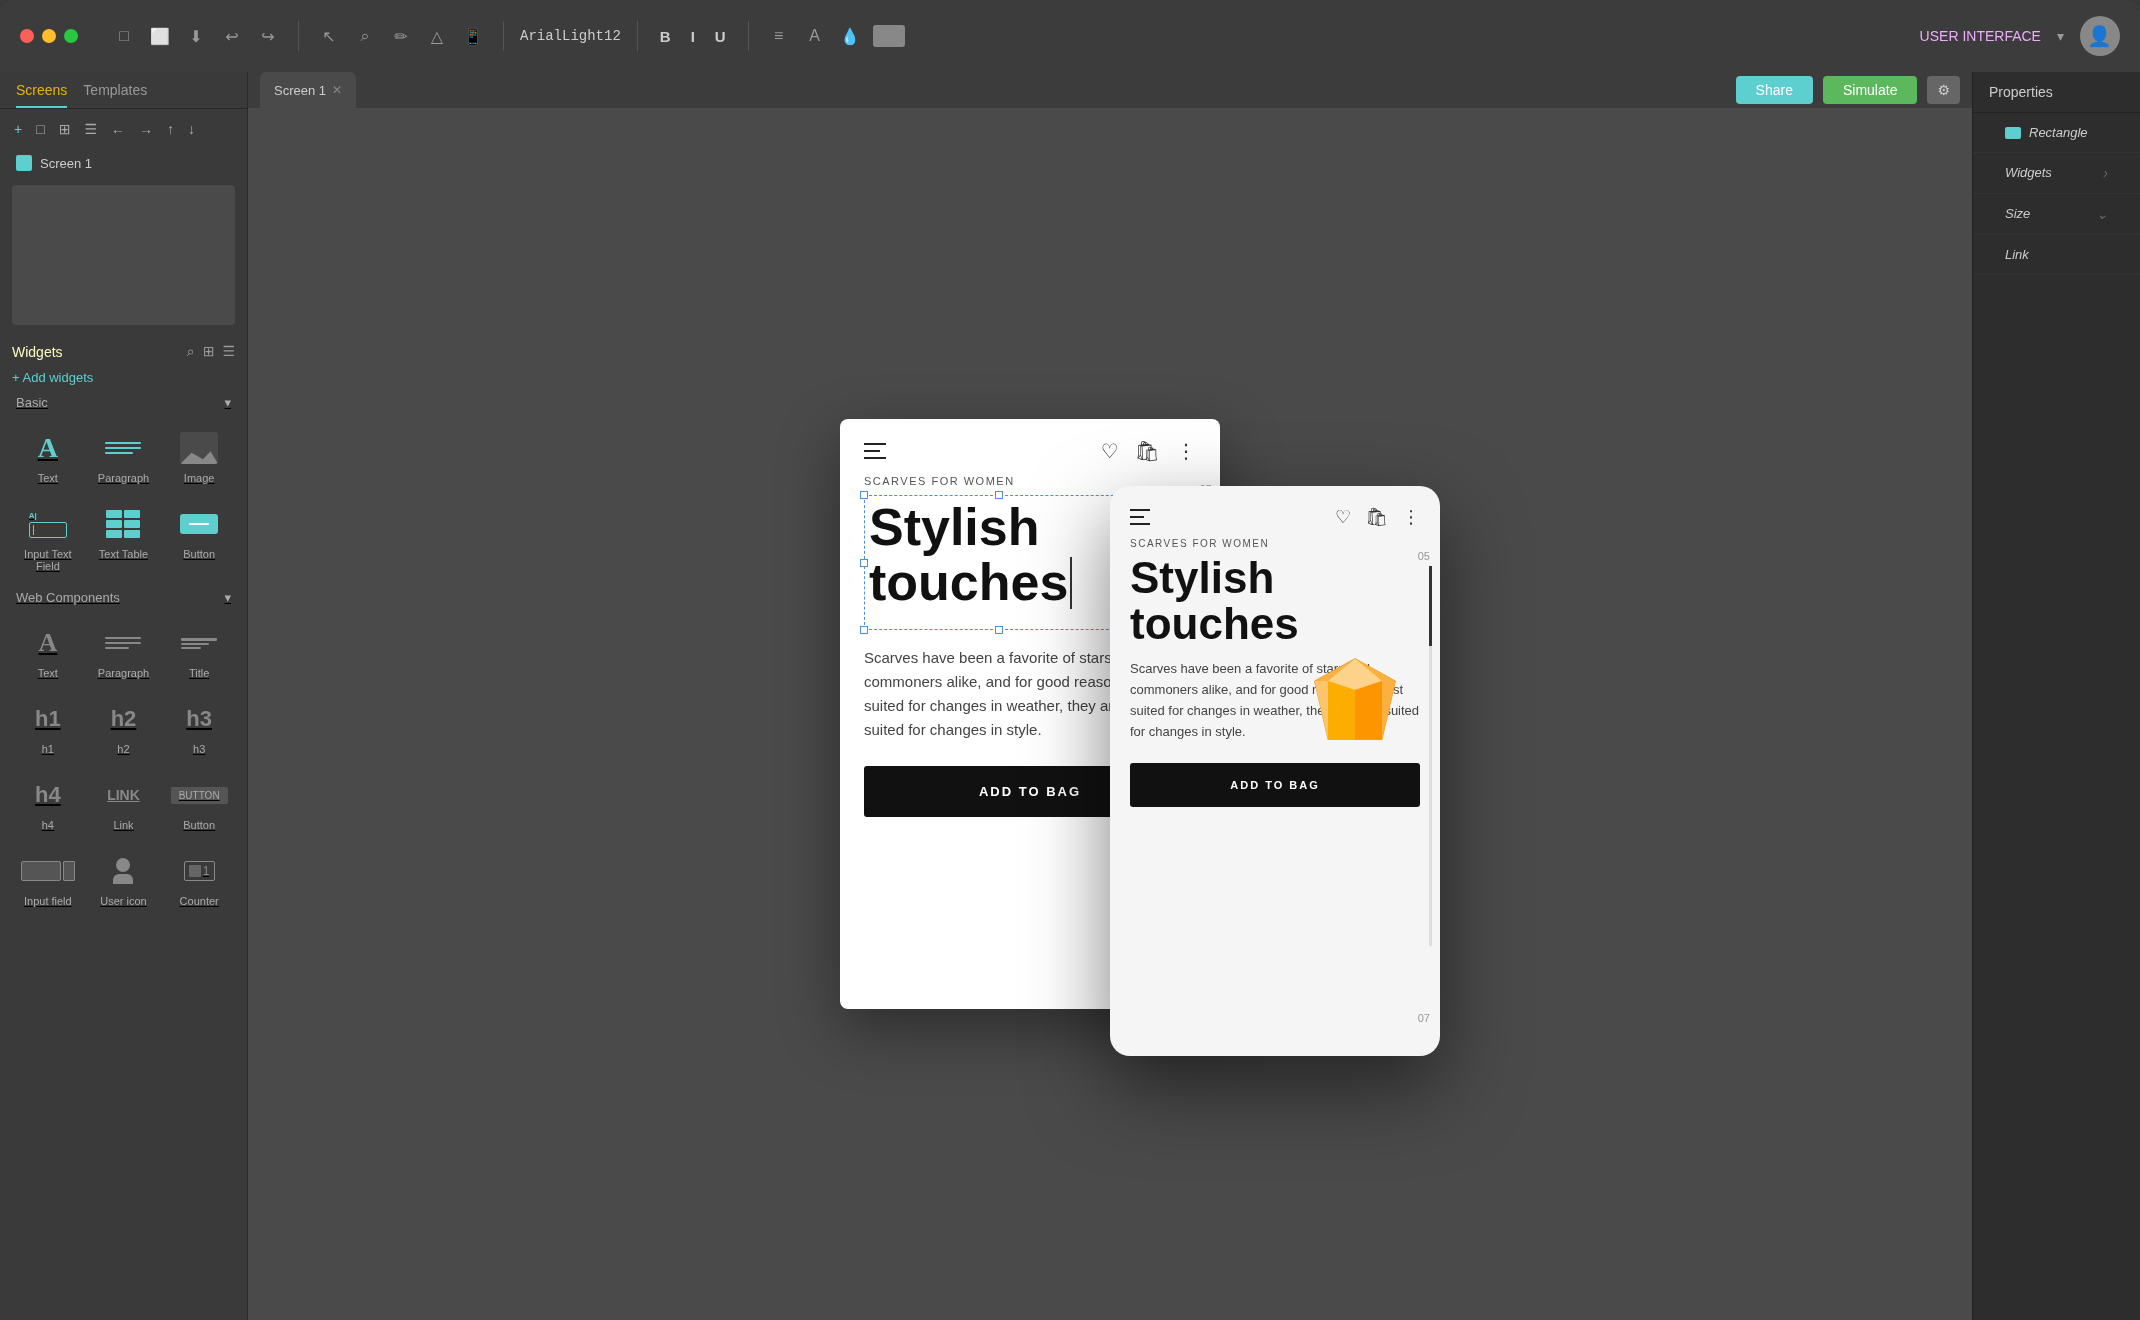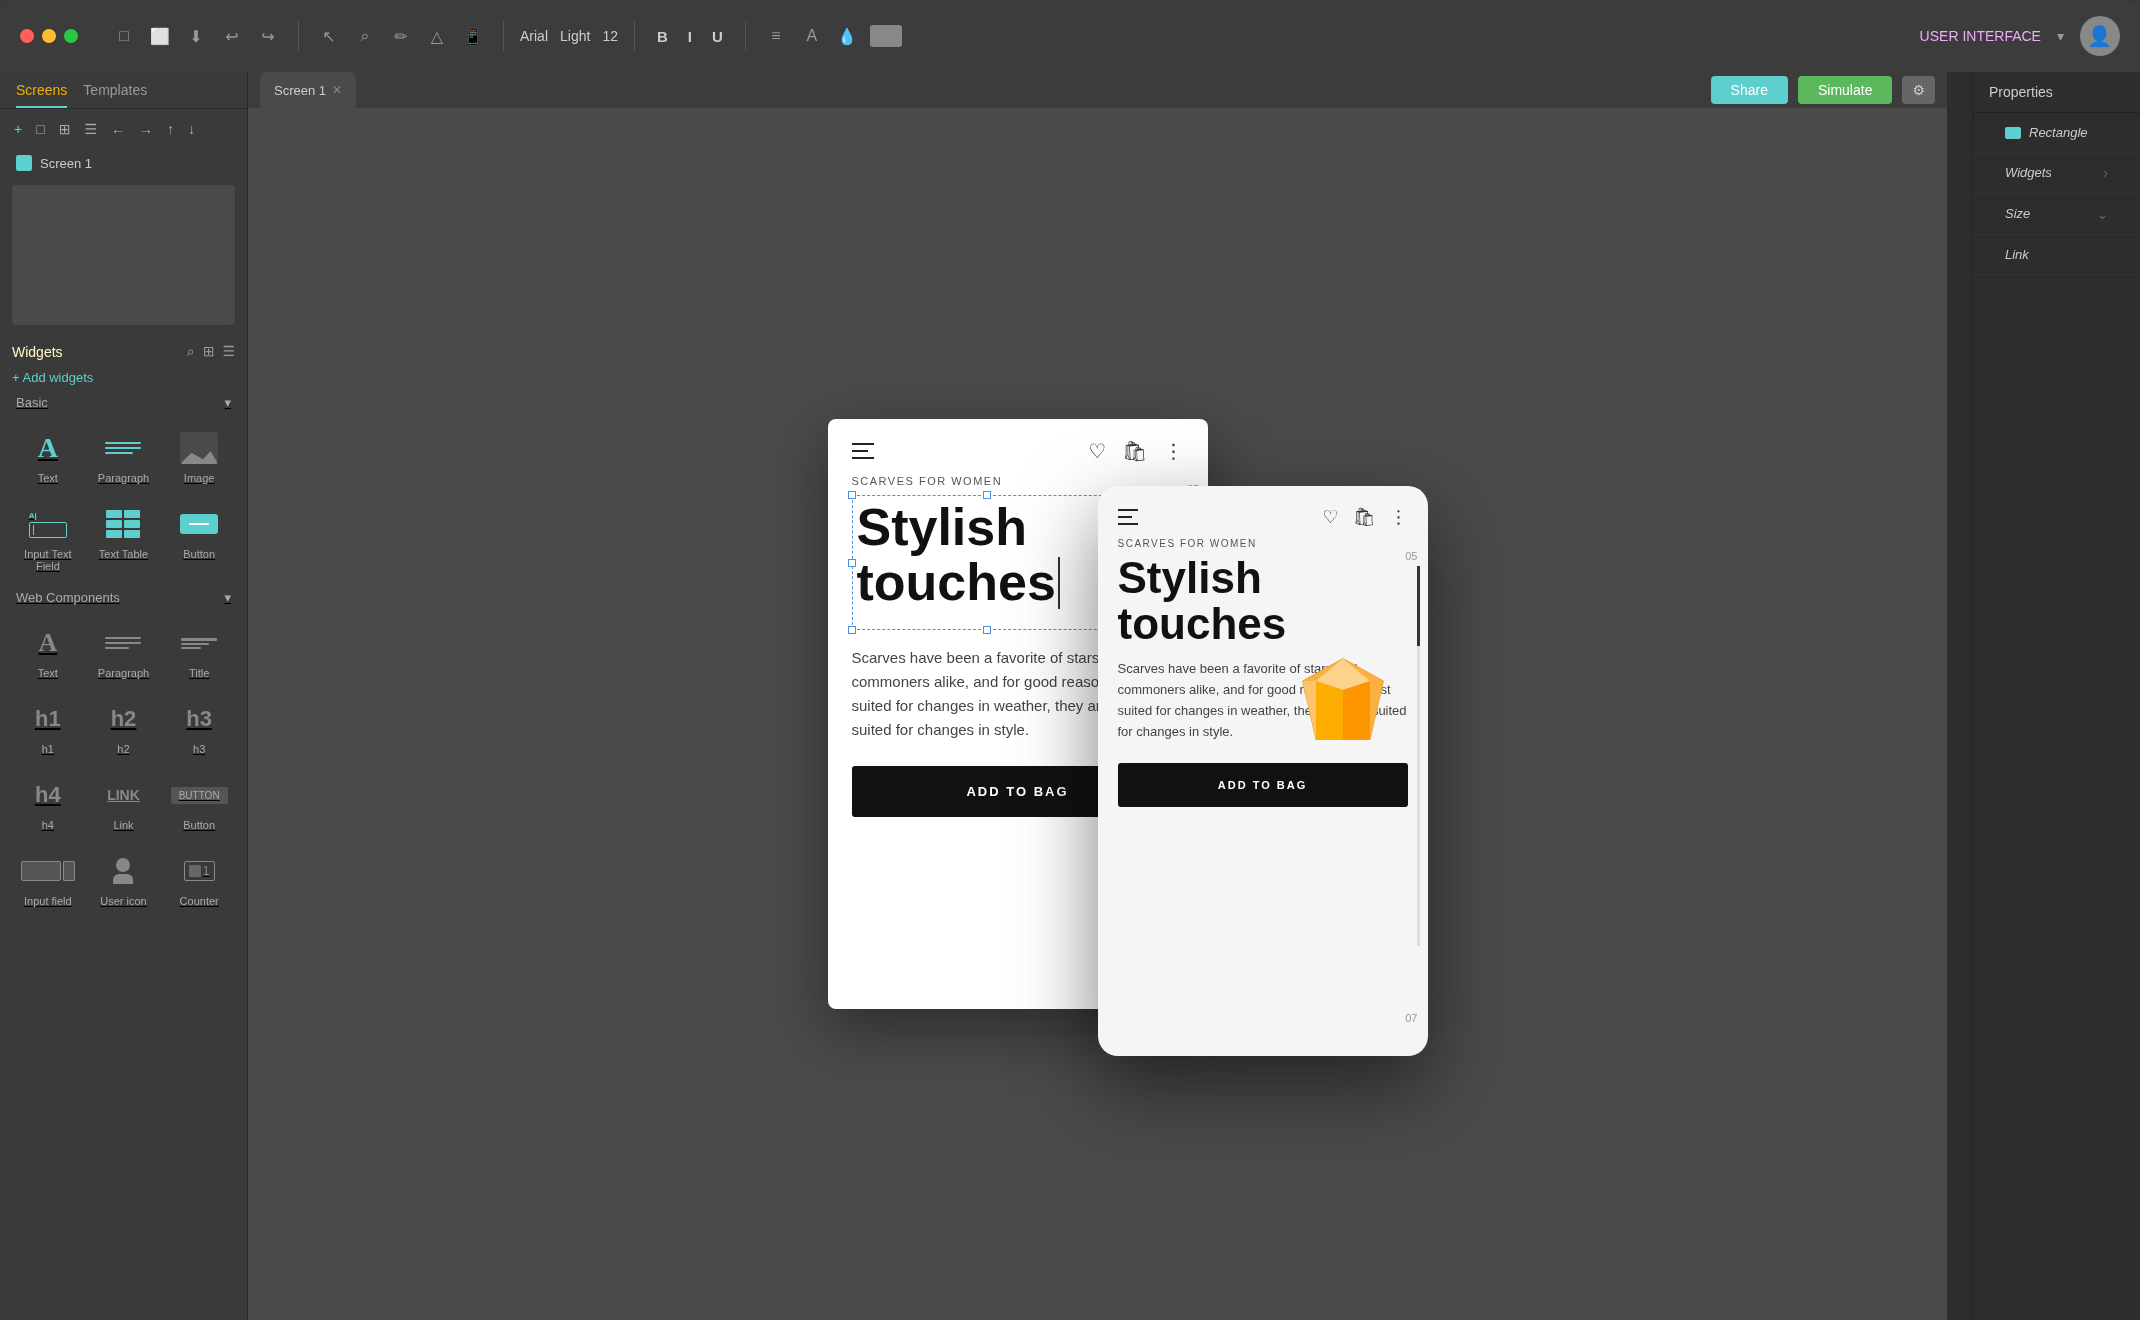--- a/index.html
+++ b/index.html
@@ -65,23 +65,23 @@
     .title-bar-separator {
       width: 1px;
       height: 30px;
       background: #555;
       margin: 0 8px;
     }
 
     .toolbar-font {
       display: flex;
       align-items: flex-start;
-      gap: 12px;
       color: #ccc;
       font-size: 14px;
+      font-family: Liberation Mono, monospace;
     }
     .toolbar-font-name {
       font-size: 14px;
       color: #ccc;
     }
     .toolbar-font-style {
       font-size: 14px;
       color: #ccc;
     }
     .toolbar-font-size {
@@ -507,21 +507,20 @@
     }
 
     
     .right-panel {
       width: 168px;
       background: #2d2d2d;
       display: flex;
       flex-direction: column;
       flex-shrink: 0;
       border-left: 1px solid #222;
-      margin-left: 25px;
     }
 
     .right-panel-title {
       padding: 12px 16px;
       color: #ccc;
       font-size: 14px;
       font-weight: 500;
       border-bottom: 1px solid #222;
     }
 

